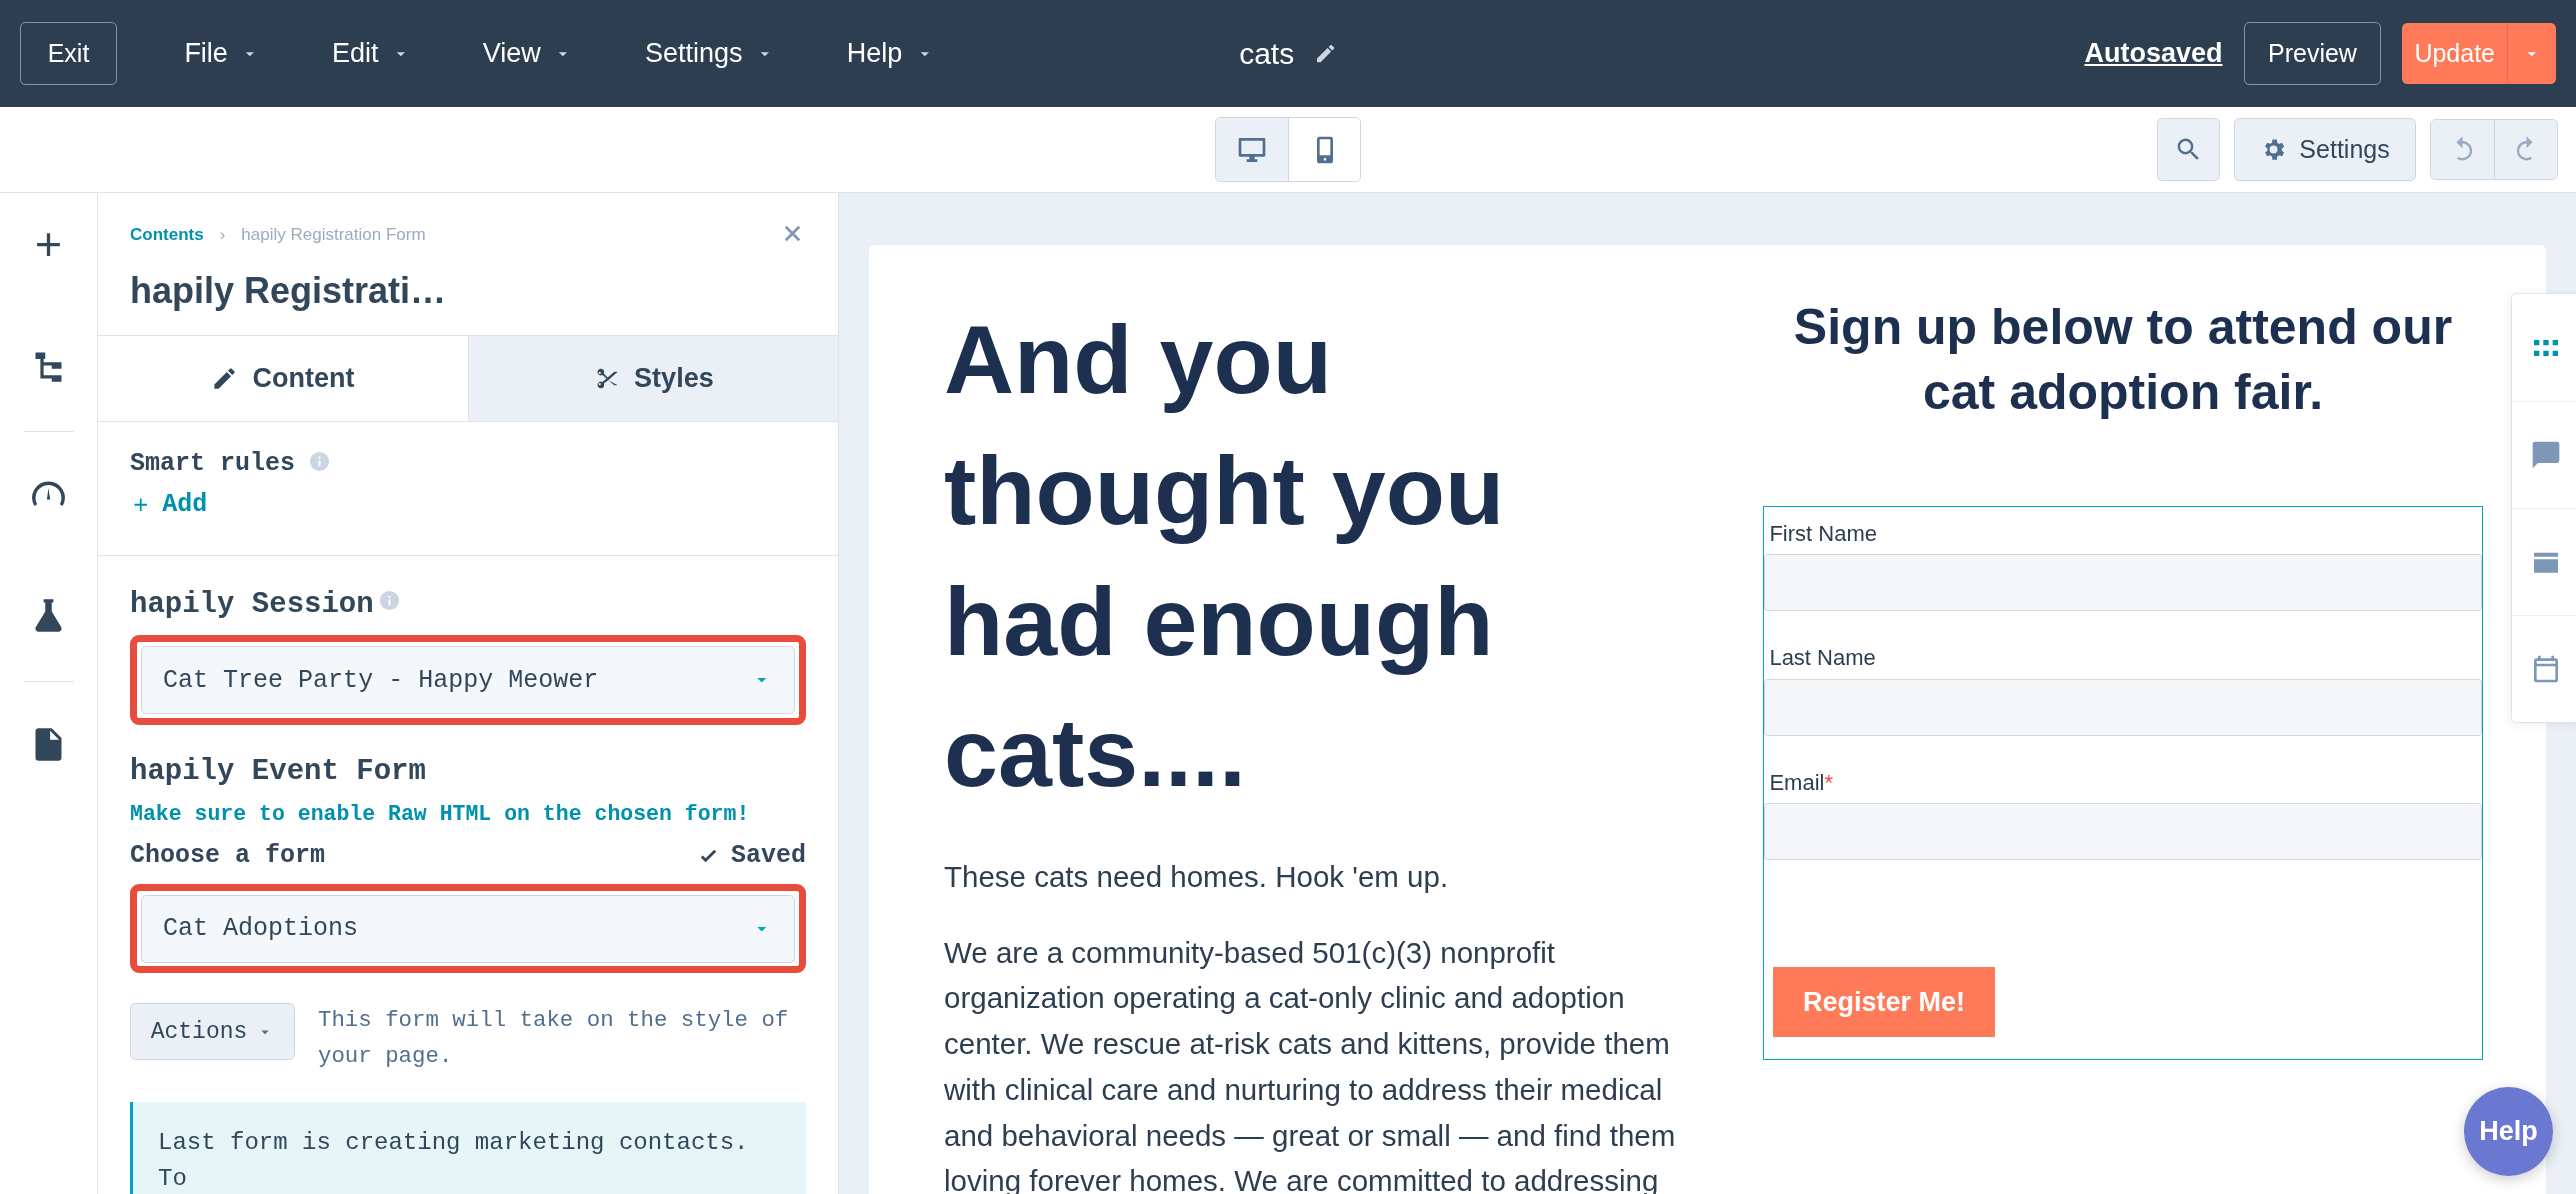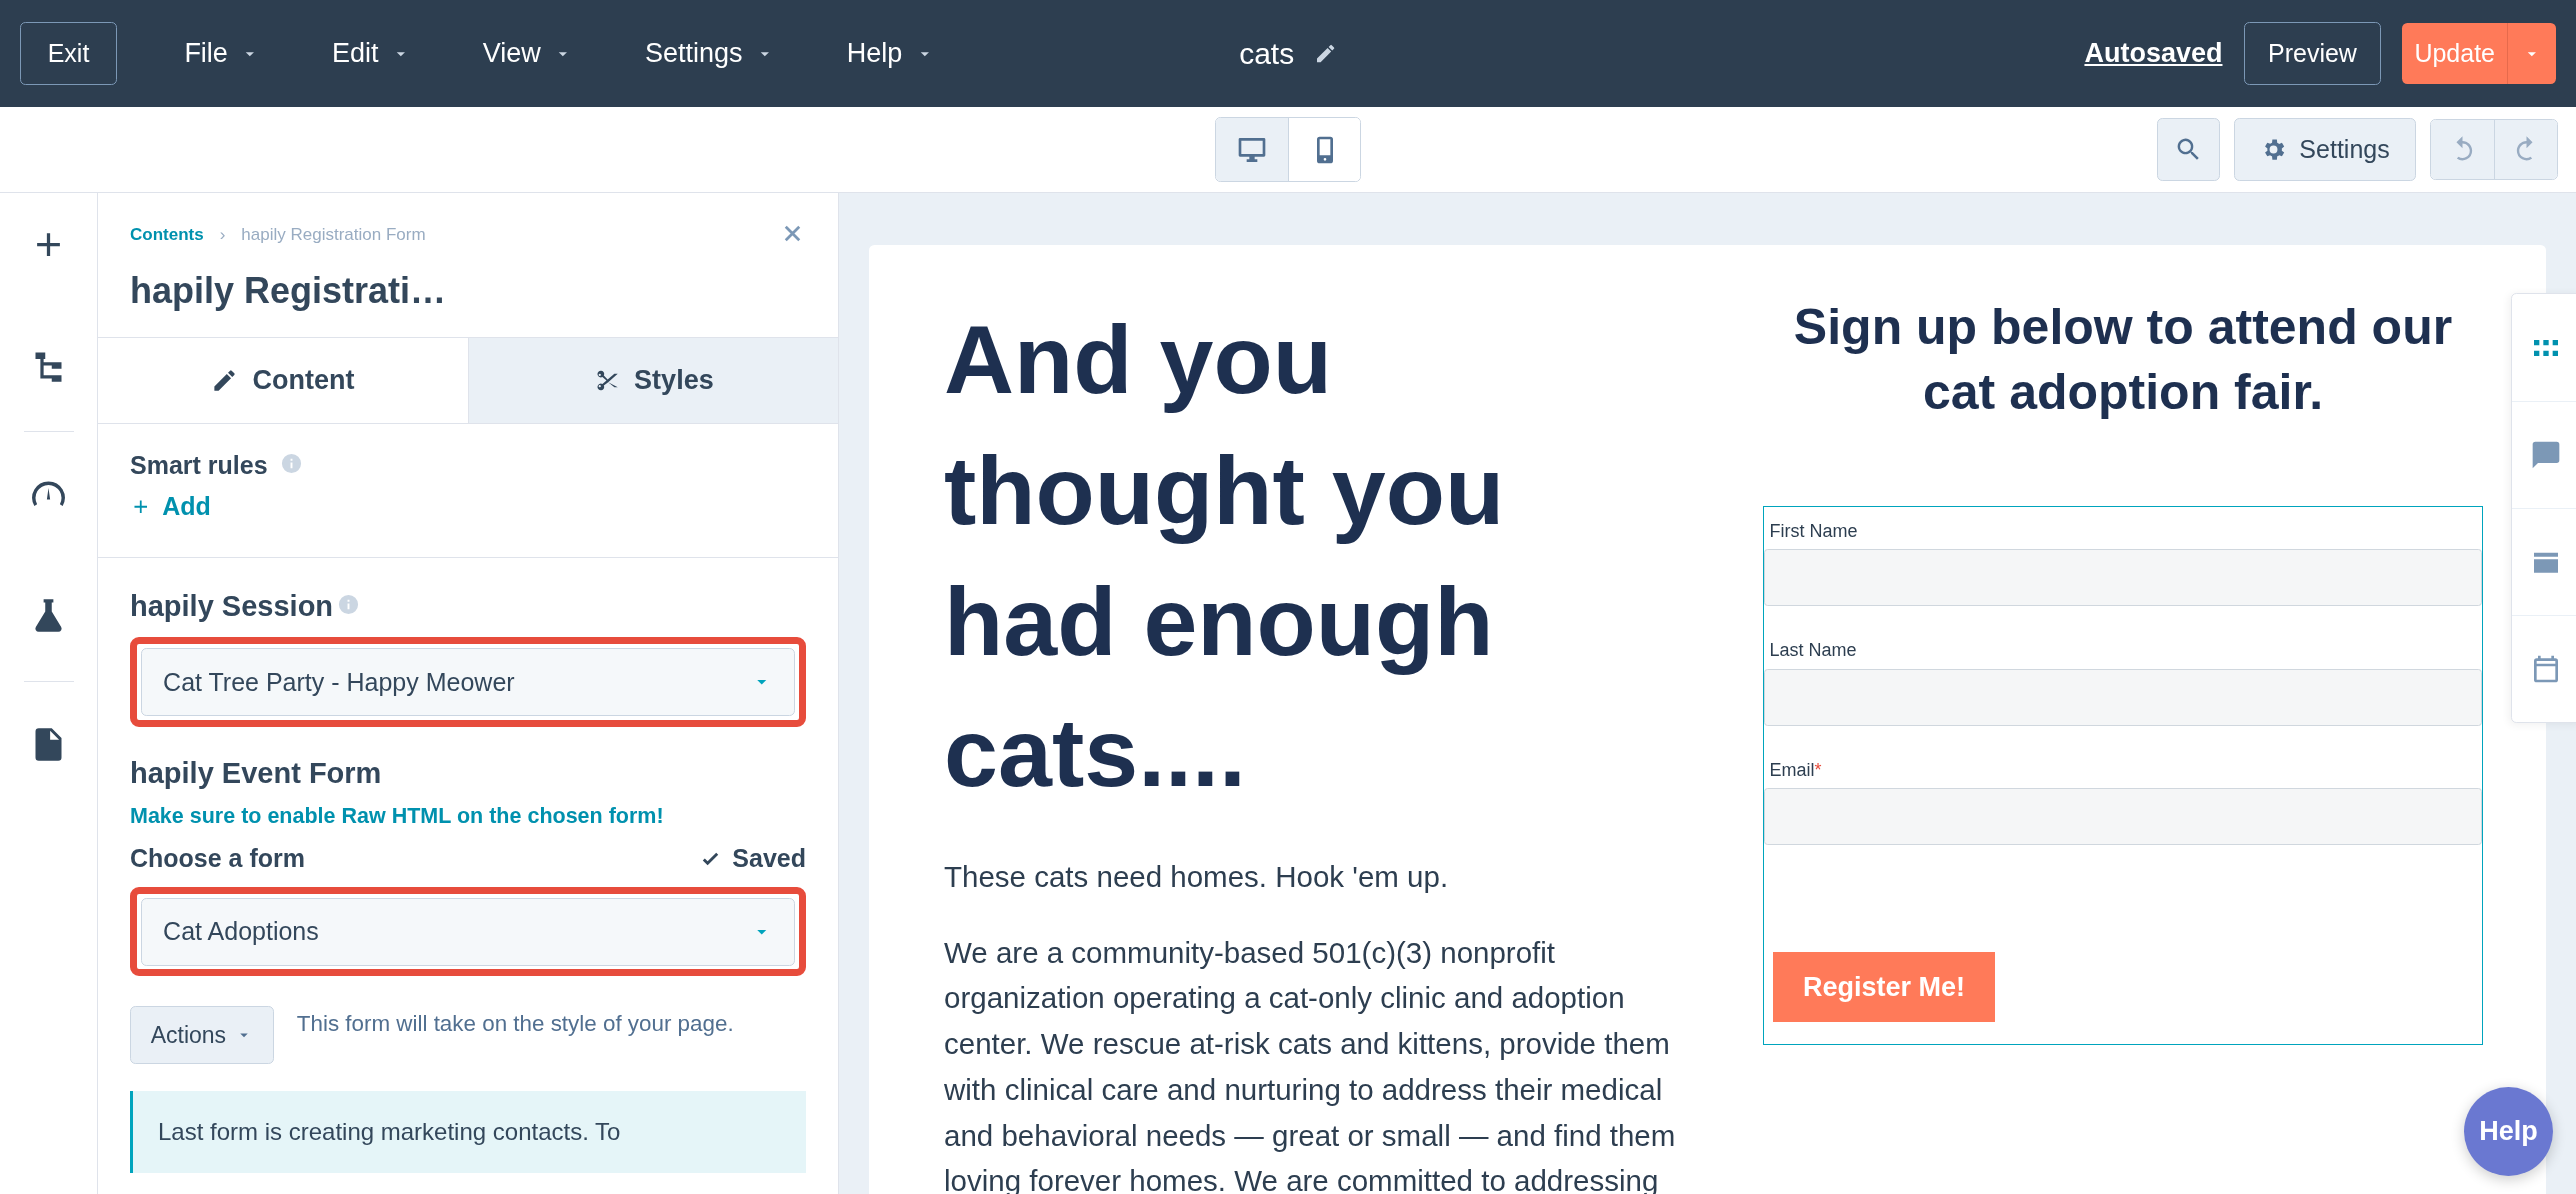--- a/index.html
+++ b/index.html
@@ -177,21 +177,21 @@
     flex: 1; height: 86px;
     display: flex; align-items: center; justify-content: center; gap: 14.3px;
     font-size: 27px; font-weight: 600; color: #33475b;
     background: #eaf0f6; cursor: pointer;
     border-top: 0.9px solid #dfe3eb;
   }
   .tab.active { background: #fff; border-top: 0.9px solid #dfe3eb; }
   .tab + .tab { border-left: 0.9px solid #dfe3eb; }
   .tab svg { width: 27px; height: 27px; fill: #33475b; }
 
-  .panel-body { padding: 27px 32px 12px 32px; overflow-y: auto; }
+  .panel-body { padding: 27px 32px 12px 32px; overflow-y: auto; font-family: Liberation Mono, monospace; }
 
   .sr-row { display: flex; align-items: center; gap: 12.5px; margin-bottom: 12.5px; }
   .sr-label { font-size: 25px; font-weight: 600; color: #33475b; }
   .info-icon svg { width: 23px; height: 23px; fill: #cbd6e2; }
   .add-row { display: flex; align-items: center; gap: 10.7px; color: #0091ae; font-weight: 700; font-size: 25px; cursor: pointer; margin-bottom: 36px; }
   .add-row svg { width: 21.5px; height: 21.5px; fill: #0091ae; }
 
   .panel-divider { border-top: 0.9px solid #dfe3eb; margin: 0 -32px 32px -32px; }
 
   .field-label { font-size: 29px; font-weight: 600; color: #33475b; margin-bottom: 14.3px; display: flex; align-items: center; gap: 4px; }
@@ -252,21 +252,21 @@
 
   .col-right { flex: 1; }
   .signup-h {
     font-size: 50px; font-weight: 800; color: #1e3050;
     text-align: center; line-height: 1.3; margin-bottom: 81px;
   }
   .form-box {
     border: 1.8px solid #00a4bd;
     padding: 0;
   }
-  .flabel { font-size: 18px; color: #2d3e50; padding: 14.3px 5.4px 7.2px 5.4px; }
+  .flabel { font-size: 22px; color: #2d3e50; padding: 14.3px 5.4px 7.2px 5.4px; }
   .req { color: #e74c3c; }
   .finput {
     background: #f5f6f7; border: 0.9px solid #d0d7de; border-radius: 3.6px;
     height: 57px; margin: 0 0 19.7px 0;
   }
   .email-gap { height: 75px; }
   .reg-btn {
     background: #ff7a59; color: #fff; border: none;
     padding: 19.7px 30px; font-size: 27px; font-weight: 600;
     margin: 12.5px 0 21.5px 9px; cursor: pointer;

